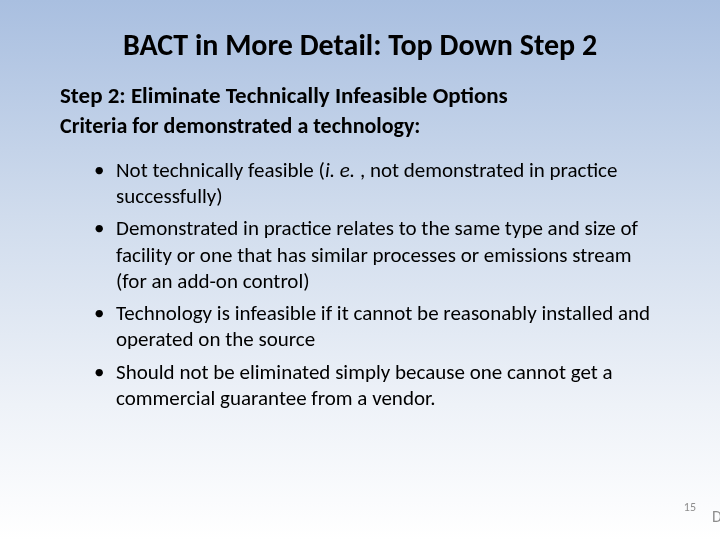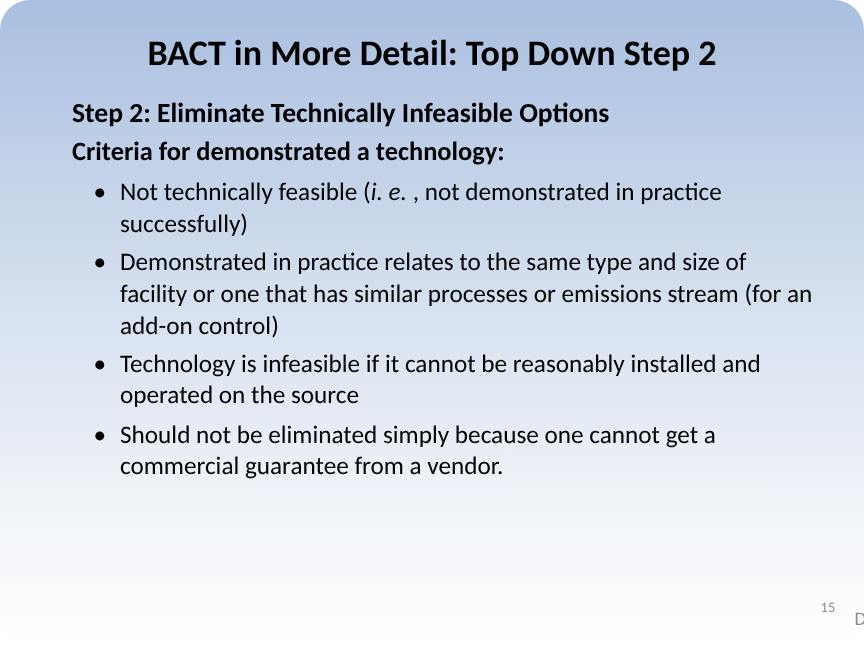--- a/index.html
+++ b/index.html
@@ -10,21 +10,20 @@
     overflow: hidden;
     font-family: Calibri, "Segoe UI", Arial, sans-serif;
   }
   .slide {
     width: 720px;
     height: 540px;
     background: linear-gradient(to bottom, #a9bfe0 0%, #d0dced 40%, #eef2f8 75%, #ffffff 100%);
     box-sizing: border-box;
     position: relative;
     color: #000;
-    border-radius: 25px;
   }
   .title {
     font-size: 30px;
     font-weight: 700;
     text-align: center;
     padding: 28px 40px 10px 40px;
     line-height: 1.15;
   }
   .body {
     padding: 8px 40px 0 60px;
@@ -35,21 +34,21 @@
     line-height: 1.3;
     margin-bottom: 2px;
   }
   .criteria {
     font-size: 22px;
     font-weight: 700;
     line-height: 1.3;
     margin-bottom: 6px;
   }
   ul.bullets {
-    margin: 0;
+    margin: 16px;
     padding: 0 0 0 34px;
     list-style: none;
   }
   ul.bullets li {
     position: relative;
     font-size: 21px;
     line-height: 1.25;
     margin-bottom: 6px;
     padding-left: 6px;
   }

